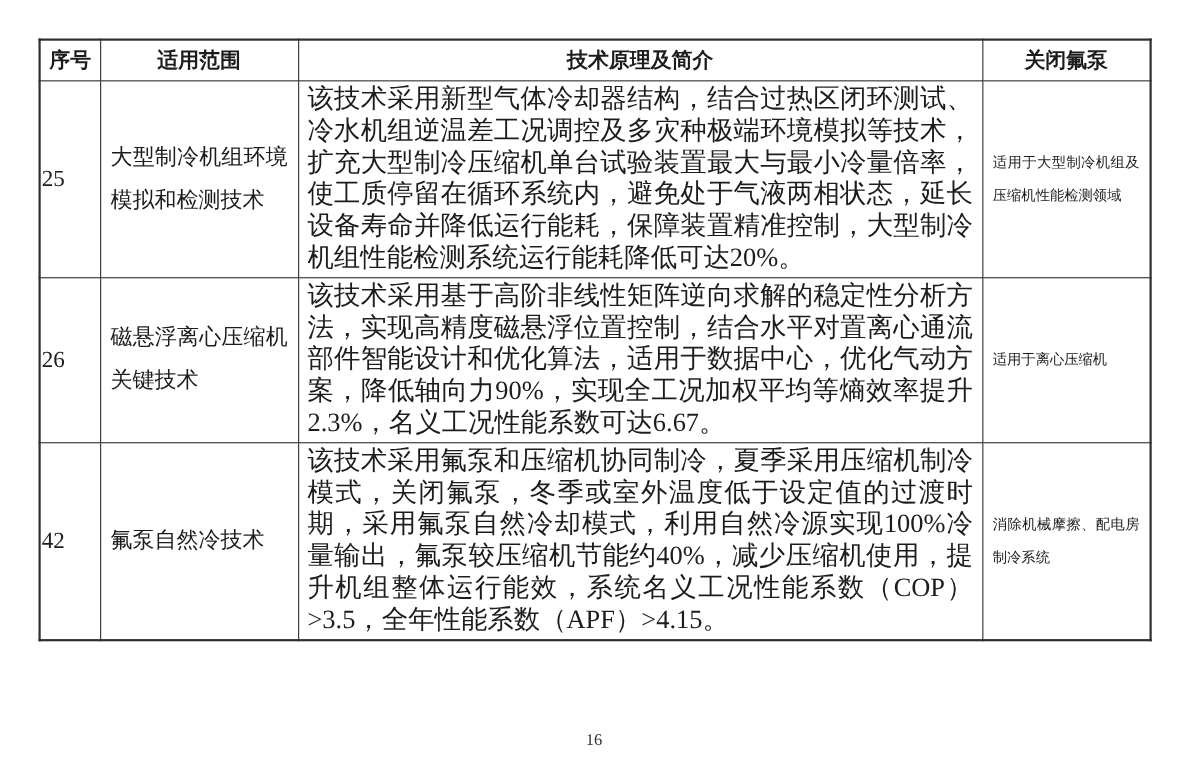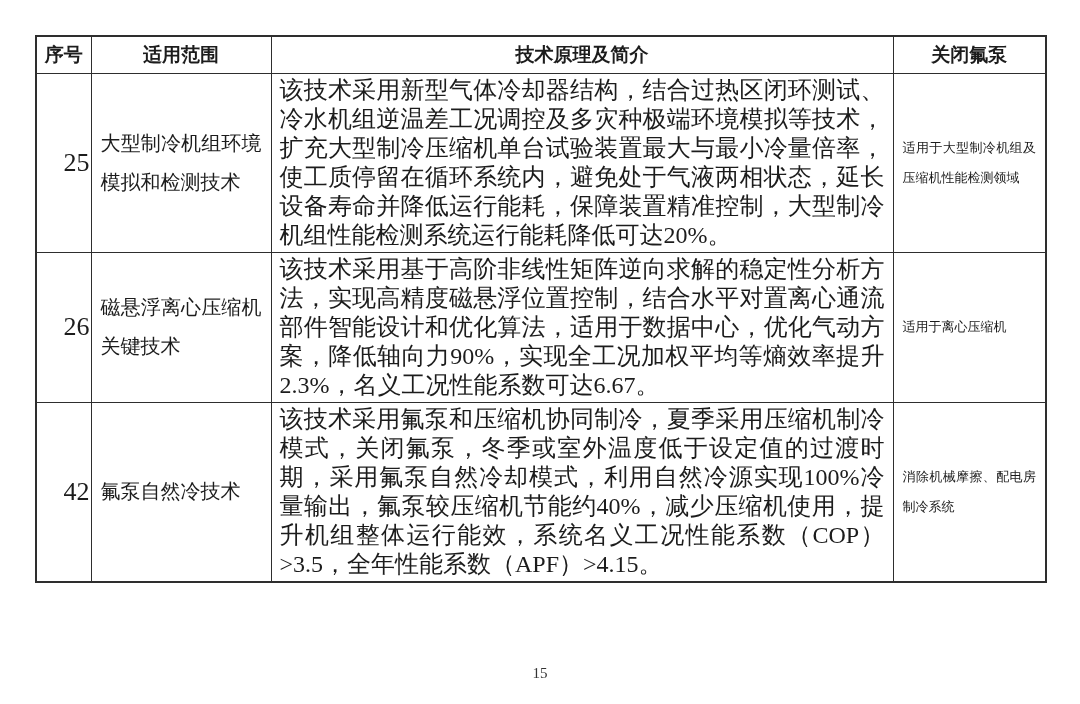--- a/index.html
+++ b/index.html
@@ -38,22 +38,22 @@
   .tech-table tr.row-25 { height: 160px; }
   .tech-table tr.row-26 { height: 128px; }
   .tech-table tr.row-27 { height: 157px; }
   .tech-table th {
     font-size: 19px;
     font-weight: bold;
     text-align: center;
     padding: 2px 4px;
   }
   td.cell-num {
-    text-align: right;
-    font-size: 26px;
+    text-align: left;
+    font-size: 21px;
     font-weight: normal;
   }
   td.cell-name {
     font-size: 20px;
     text-align: justify;
     text-justify: inter-ideograph;
     line-height: 39px;
     padding: 0 9px;
     margin-left: 25px;
   }
@@ -117,15 +117,15 @@
       </tr>
       <tr class="row-27">
         <td class="cell-num">42</td>
         <td class="cell-name">氟泵自然冷技术</td>
         <td class="cell-principle">该技术采用氟泵和压缩机协同制冷，夏季采用压缩机制冷模式，关闭氟泵，冬季或室外温度低于设定值的过渡时期，采用氟泵自然冷却模式，利用自然冷源实现100%冷量输出，氟泵较压缩机节能约40%，减少压缩机使用，提升机组整体运行能效，系统名义工况性能系数（COP）&gt;3.5，全年性能系数（APF）&gt;4.15。</td>
         <td class="cell-scope">消除机械摩擦、配电房制冷系统</td>
       </tr>
     </tbody>
   </table>
 
-  <div class="page-number">15</div>
+  <div class="page-number">16</div>
 
 </div>
 
 </body></html>

